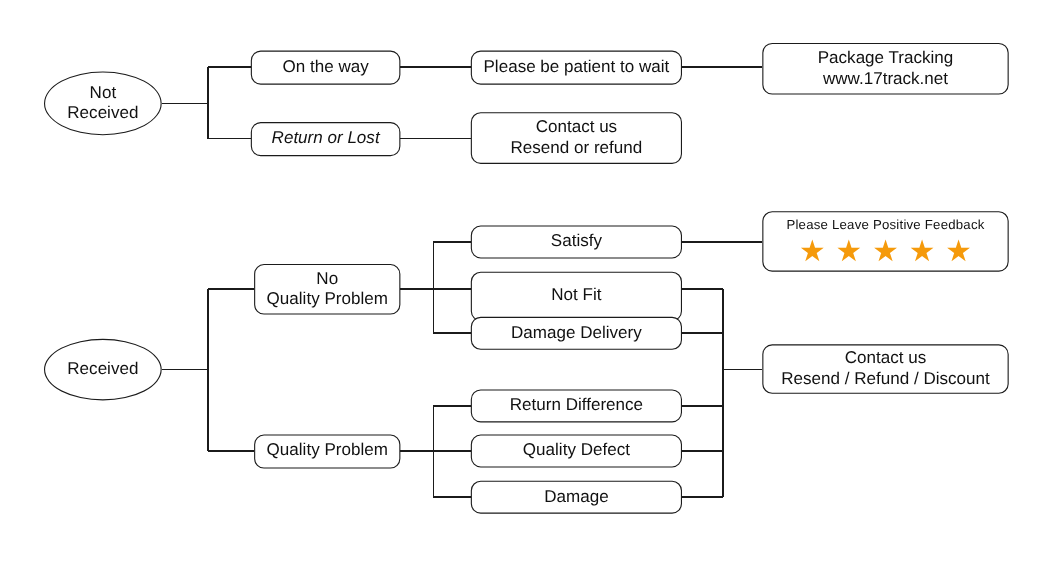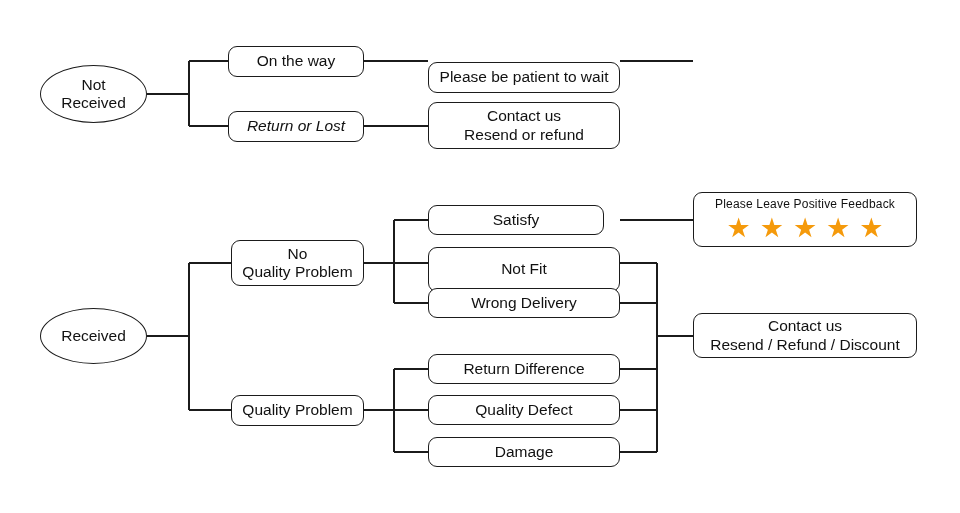--- a/index.html
+++ b/index.html
@@ -137,53 +137,57 @@
   </div>
 
   <div class="node rounded fs16" style="left:228px; top:46px; width:136px; height:31px;">
     <span class="line">On the way</span>
   </div>
 
   <div class="node rounded fs16" style="left:228px; top:111px; width:136px; height:31px;font-style:italic;">
     <span class="line">Return or Lost</span>
   </div>
 
-  <div class="node rounded fs16" style="left:428px; top:46px; width:192px; height:31px;margin-top:16px;">
+  <div class="node rounded fs16" style="left:428px; top:46px; width:192px; height:31px;">
     <span class="line">Please be patient to wait</span>
   </div>
 
   <div class="node rounded fs16" style="left:428px; top:102px; width:192px; height:47px;">
     <span class="line">Contact us</span>
     <span class="line">Resend or refund</span>
   </div>
 
+  <div class="node rounded fs16" style="left:693px; top:39px; width:224px; height:47px;">
+    <span class="line">Package Tracking</span>
+    <span class="line">www.17track.net</span>
+  </div>
 
   <div class="node ellipse fs16" style="left:40px; top:308px; width:107px; height:56px;">
     <span class="line">Received</span>
   </div>
 
   <div class="node rounded fs16" style="left:231px; top:240px; width:133px; height:46px;">
     <span class="line">No</span>
     <span class="line">Quality Problem</span>
   </div>
 
   <div class="node rounded fs16" style="left:231px; top:395px; width:133px; height:31px;">
     <span class="line">Quality Problem</span>
   </div>
 
-  <div class="node rounded fs16" style="left:428px; top:205px; width:176px; height:30px;">
+  <div class="node rounded fs16" style="left:428px; top:205px; width:192px; height:30px;">
     <span class="line">Satisfy</span>
   </div>
 
   <div class="node rounded fs16" style="left:428px; top:247px; width:192px; height:45px;">
     <span class="line">Not Fit</span>
   </div>
 
   <div class="node rounded fs16" style="left:428px; top:288px; width:192px; height:30px;">
-    <span class="line">Wrong Delivery</span>
+    <span class="line">Damage Delivery</span>
   </div>
 
   <div class="node rounded fs16" style="left:428px; top:354px; width:192px; height:30px;">
     <span class="line">Return Difference</span>
   </div>
 
   <div class="node rounded fs16" style="left:428px; top:395px; width:192px; height:30px;">
     <span class="line">Quality Defect</span>
   </div>
 

